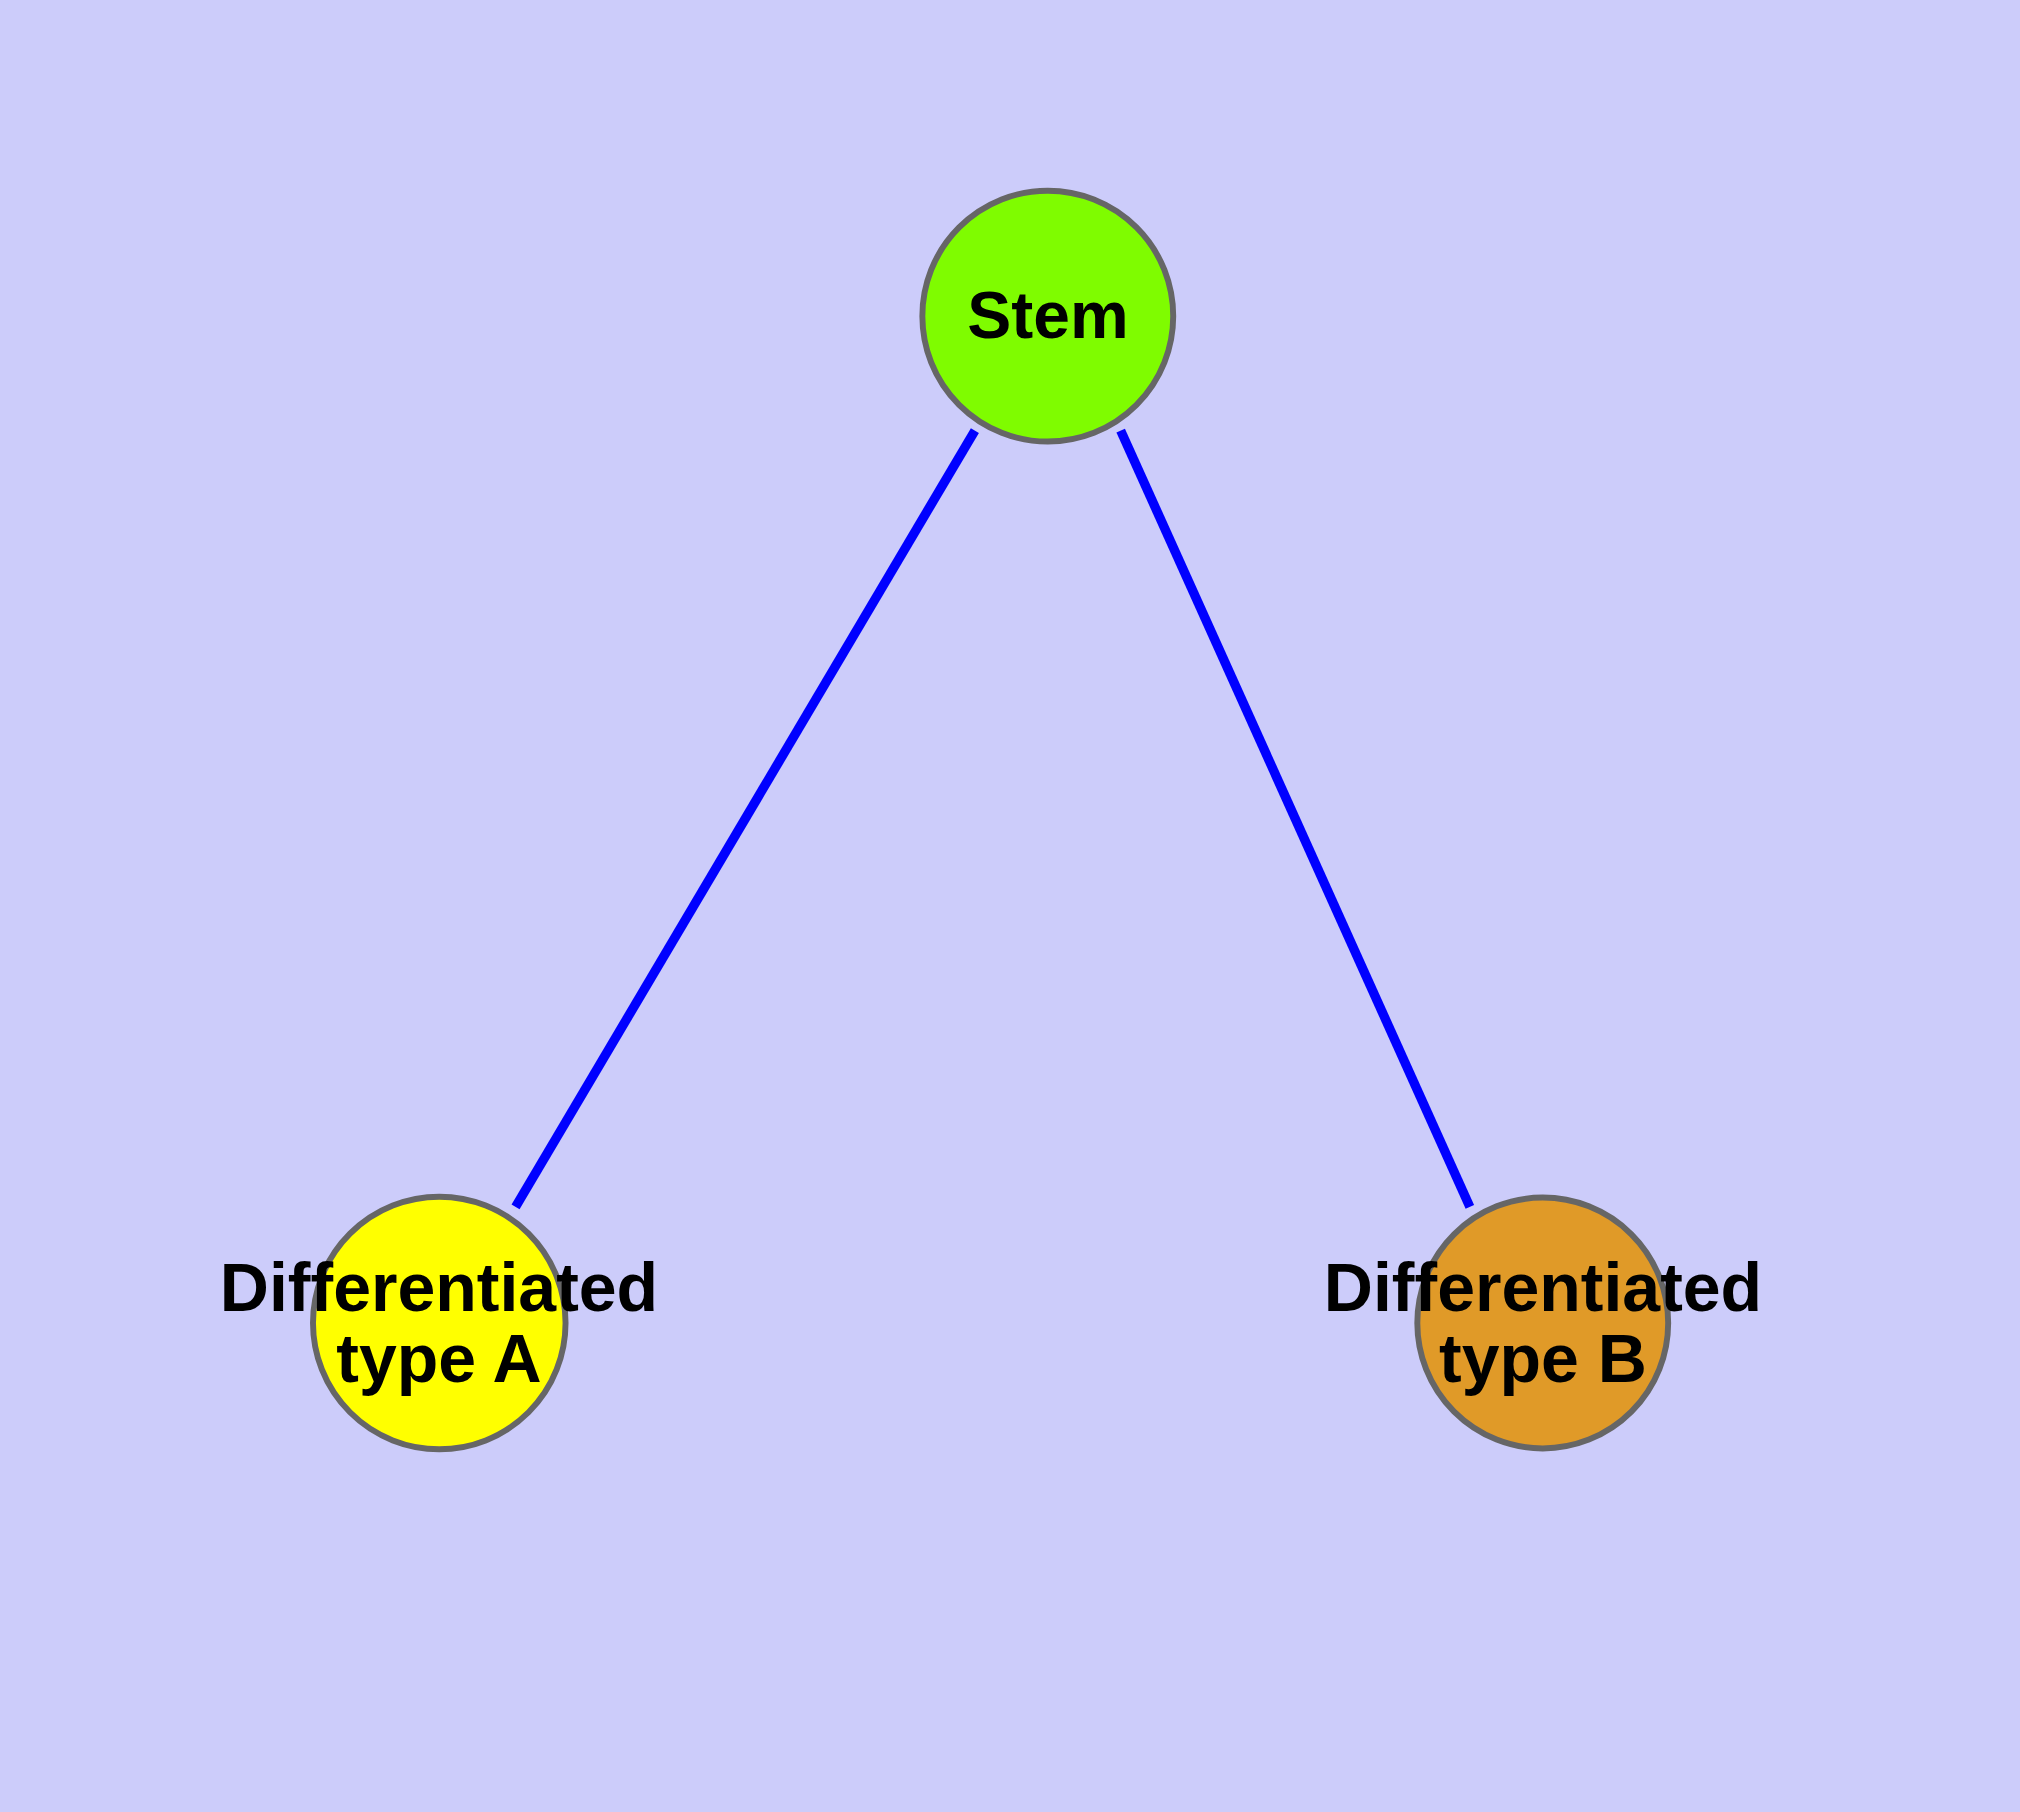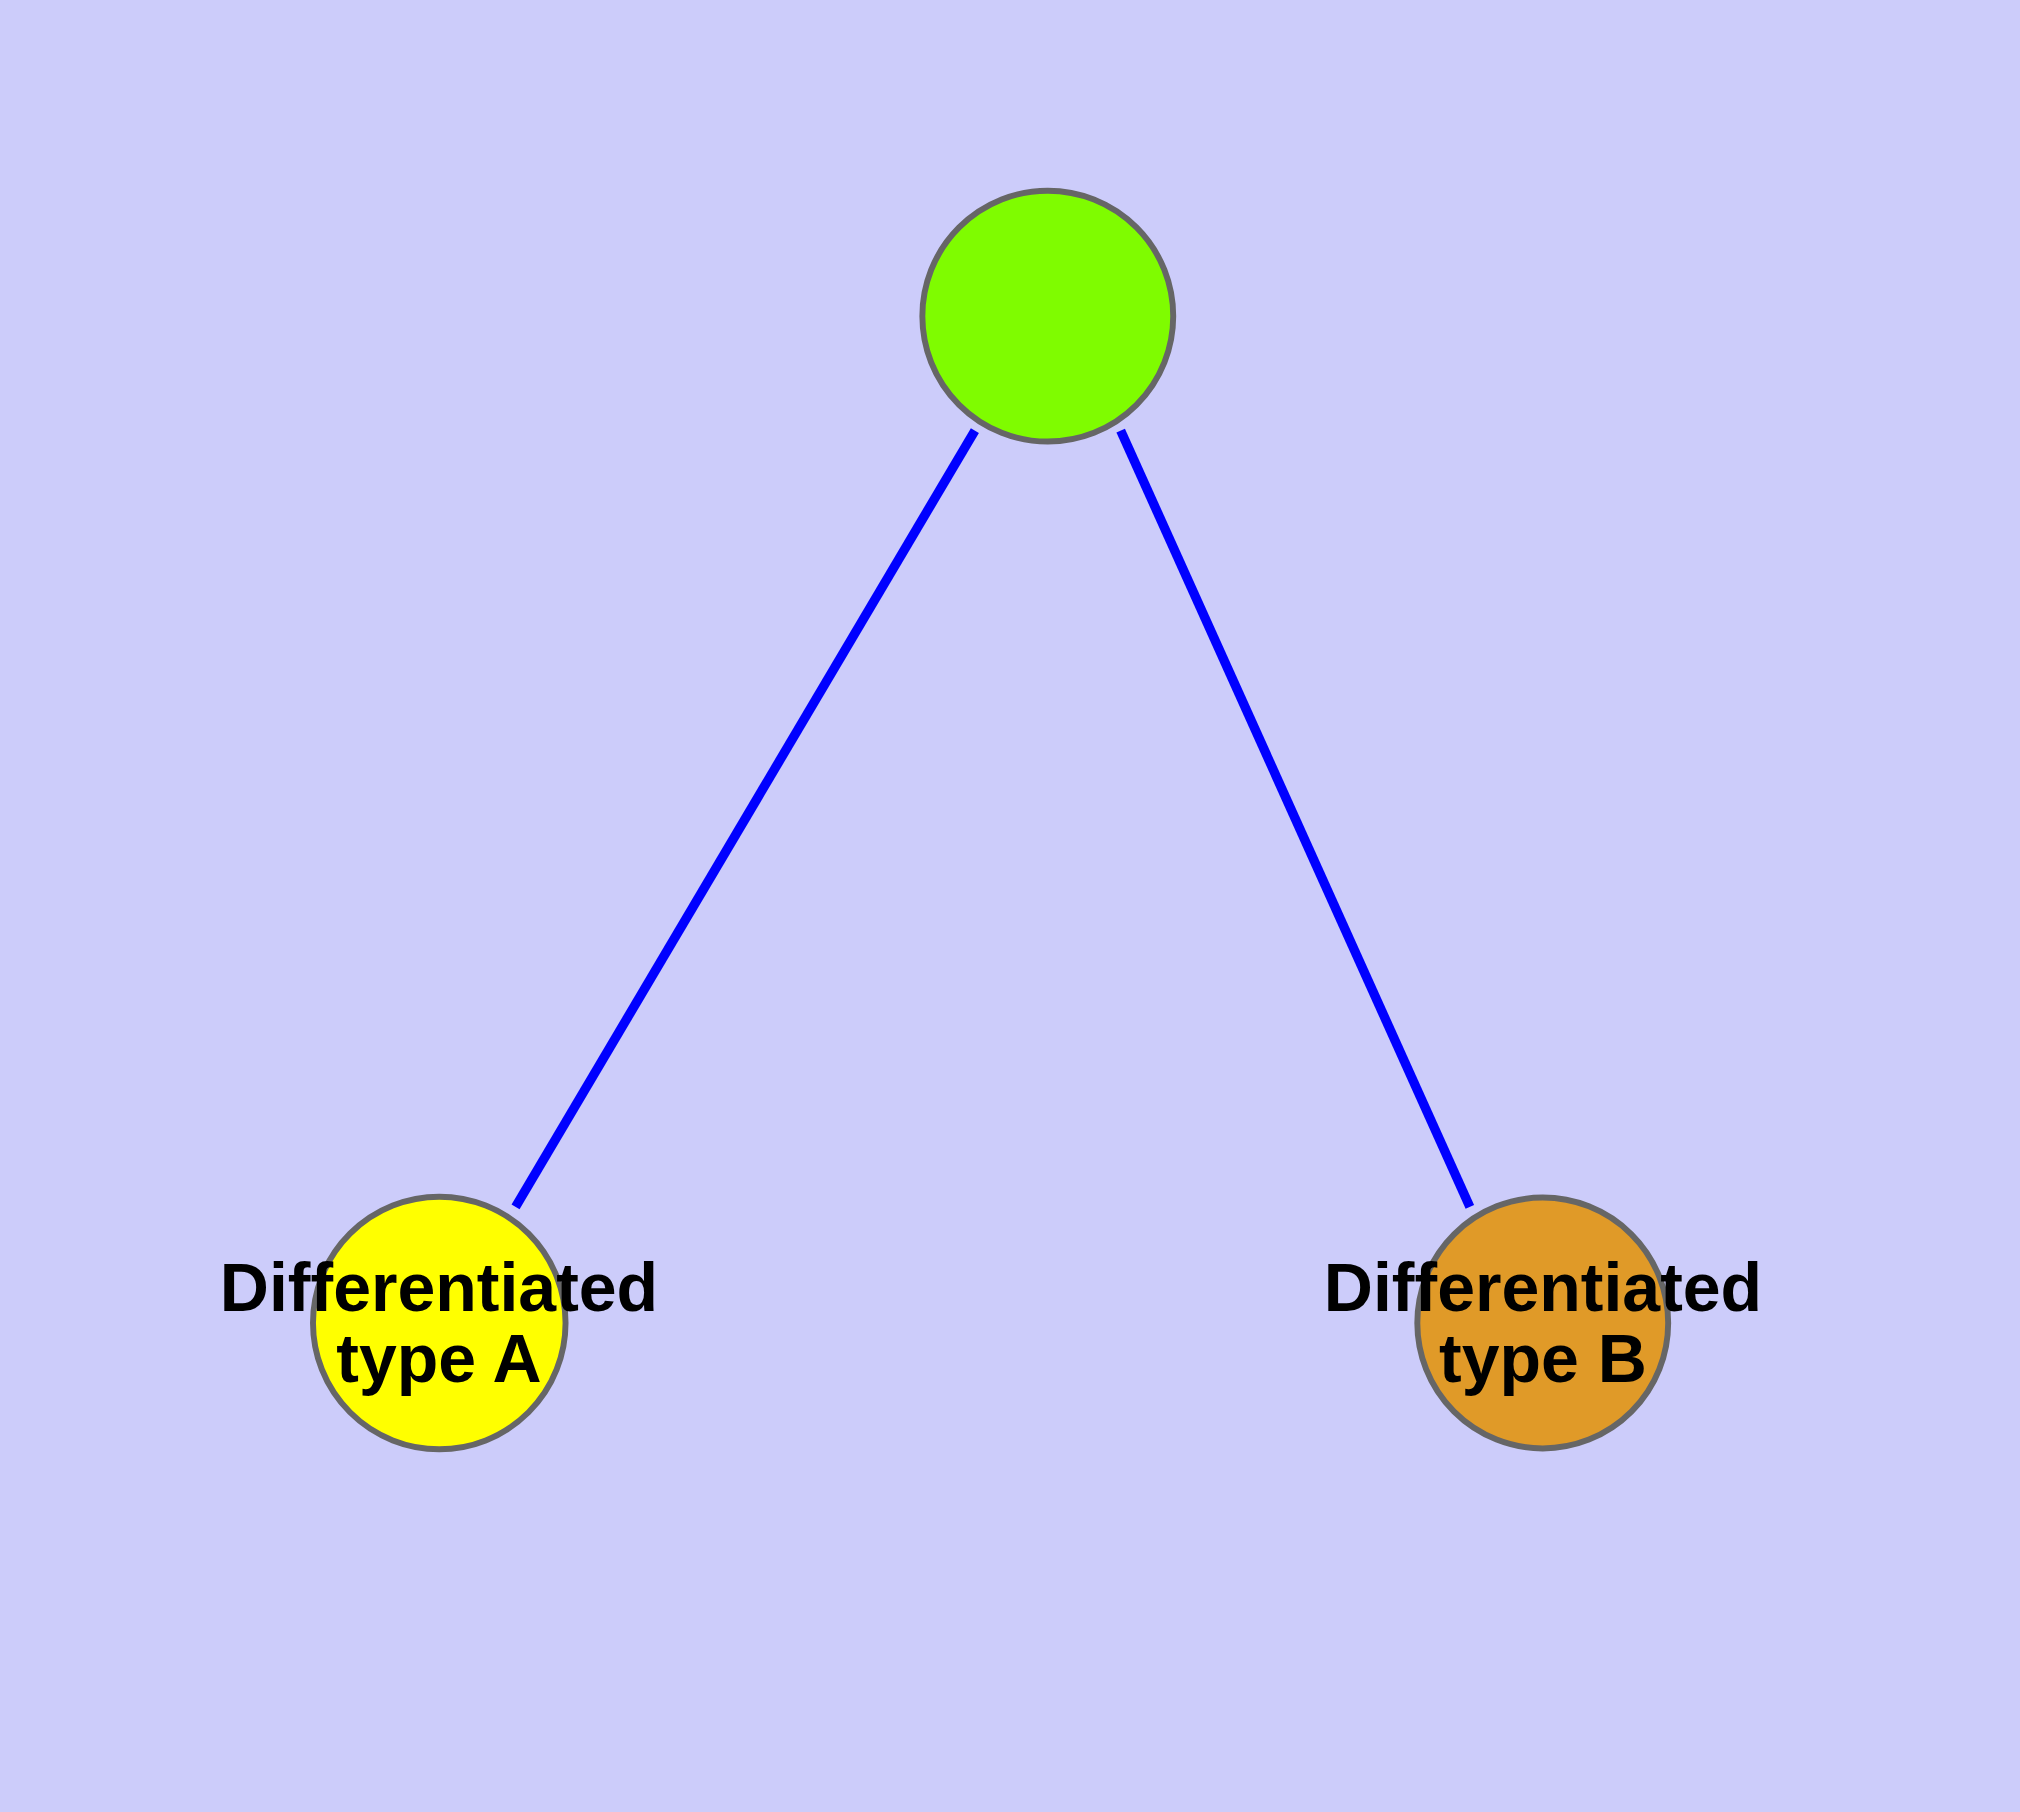--- a/index.html
+++ b/index.html
@@ -65,20 +65,21 @@
       <line class="graph-edge" x1="1322" y1="508" x2="1734" y2="1424" stroke="#0000ff" stroke-width="11" stroke-linecap="butt"></line>
     </g>
 
     <g>
       <circle class="graph-node" cx="1236" cy="373" r="148" fill="#7ffc00" stroke="#666666" stroke-width="7"></circle>
       <circle class="graph-node" cx="518" cy="1561" r="149" fill="#ffff00" stroke="#666666" stroke-width="7"></circle>
       <circle class="graph-node" cx="1820" cy="1561" r="148" fill="#e09a28" stroke="#666666" stroke-width="7"></circle>
     </g>
   </svg>
 
+  <div class="node-label" id="label-stem" style="color: rgb(0, 0, 0); left: 709px; top: 281px;">Stem</div>
 
   <div class="node-label" id="label-diff-a" style="color: rgb(0, 0, 0); left: 100px; top: 1252px;">Differentiated
 type A</div>
 
   <div class="node-label" id="label-diff-b" style="color: rgb(0, 0, 0); left: 1204px; top: 1252px;">Differentiated
 type B</div>
 
 </div>
 
 

